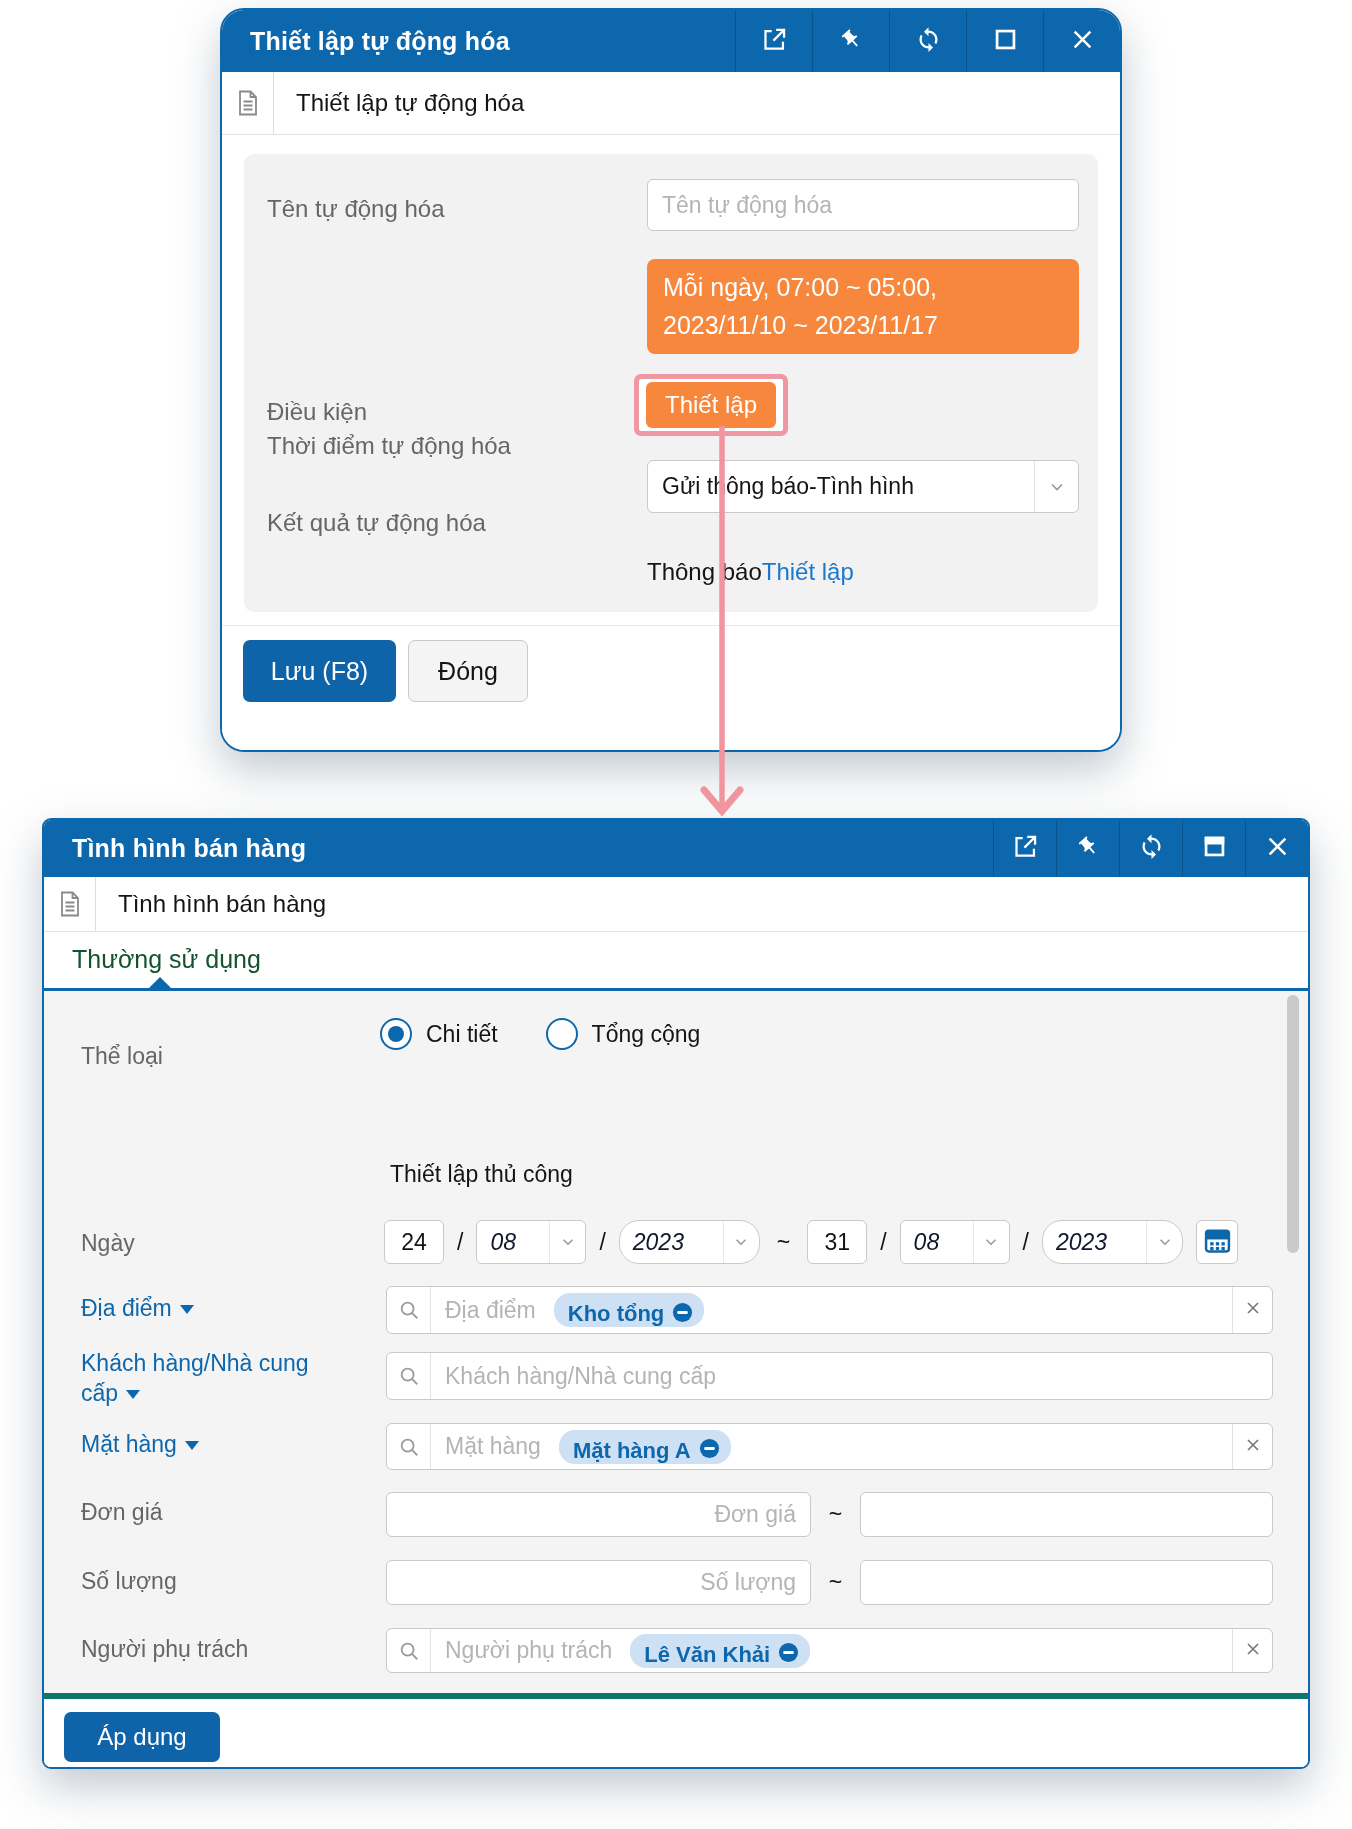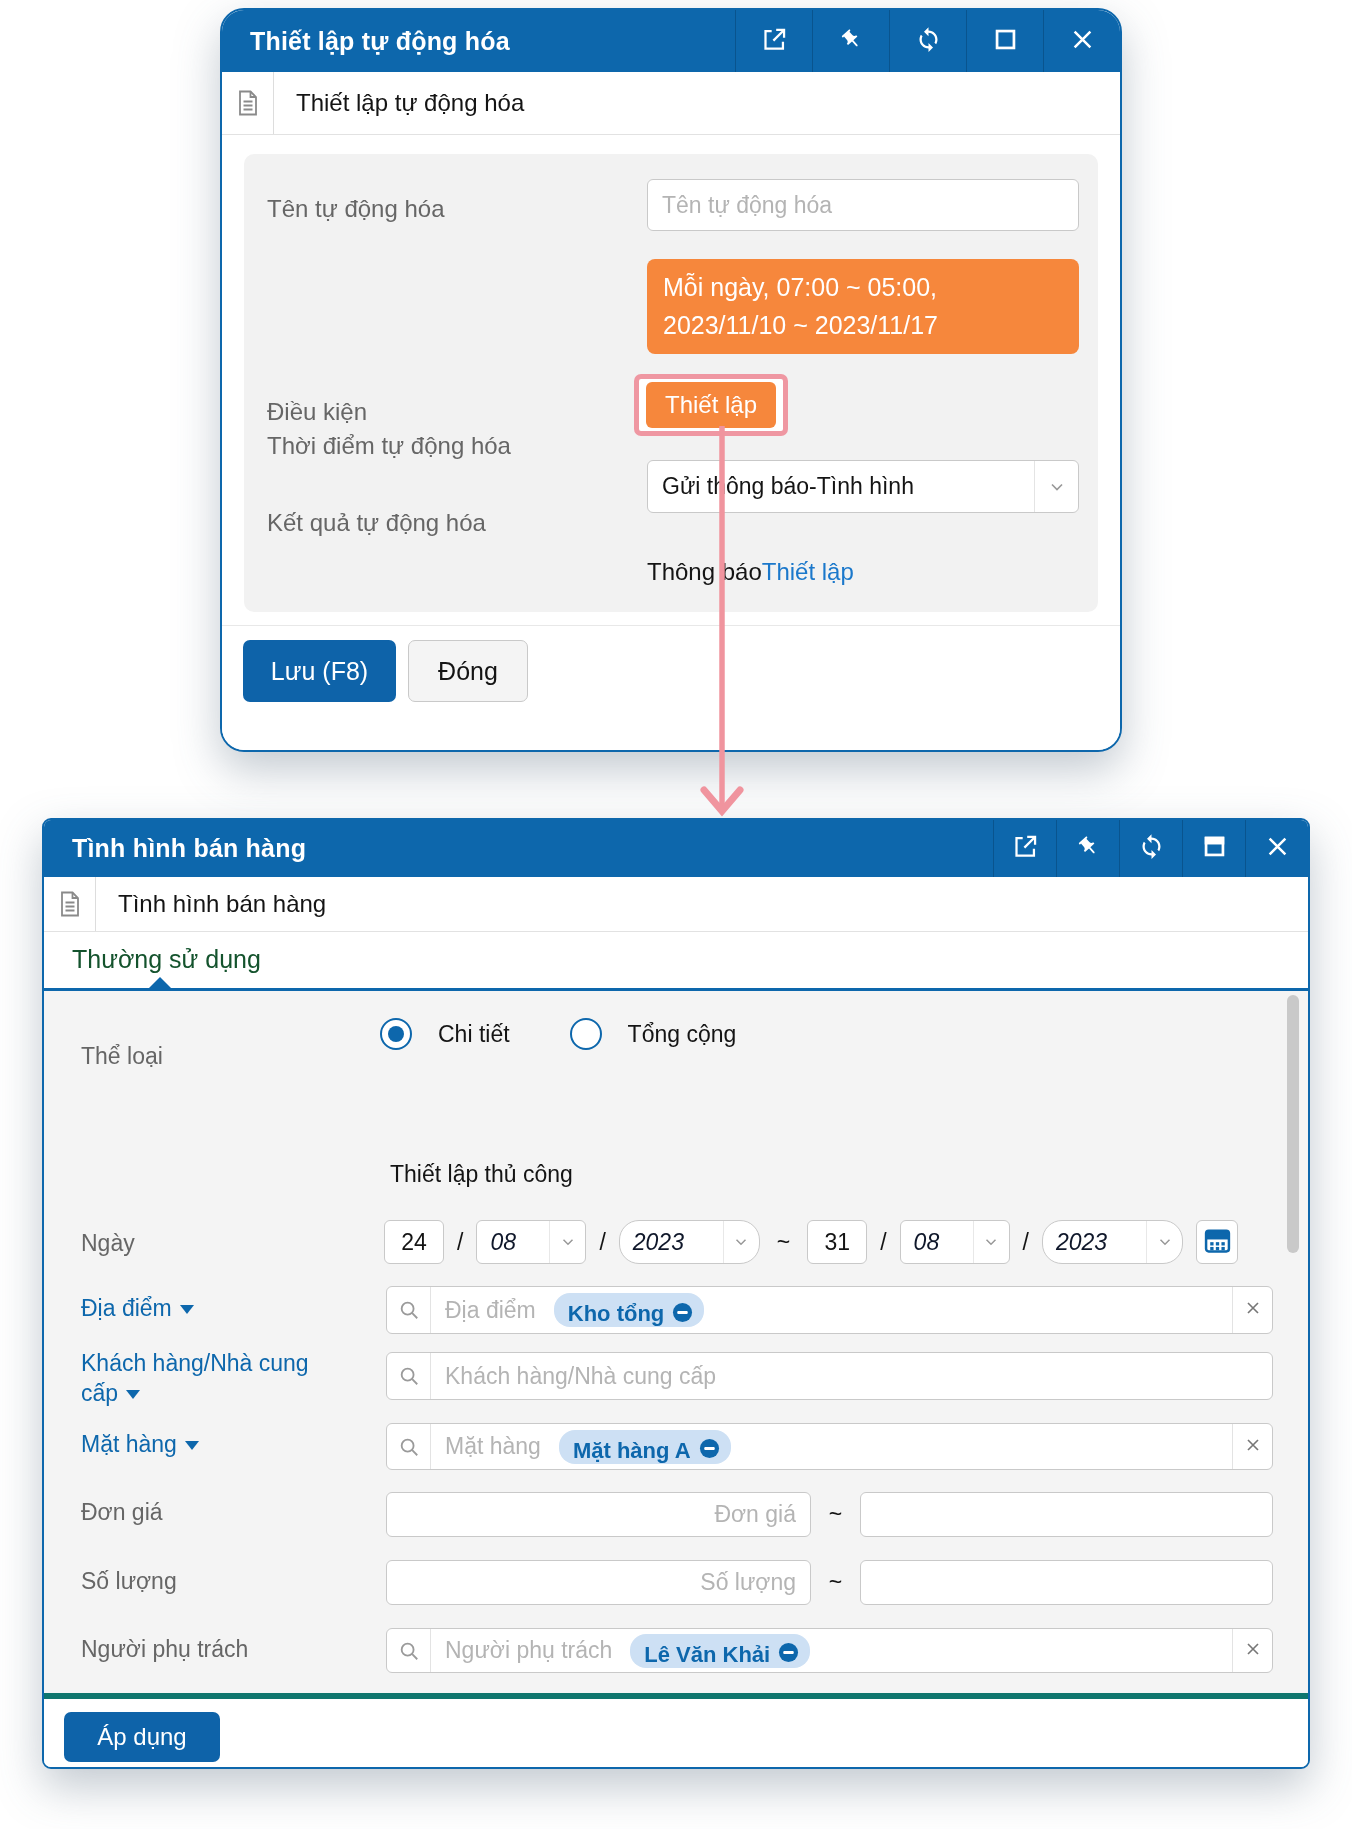--- a/index.html
+++ b/index.html
@@ -56,21 +56,21 @@
 
   
   .tabrow { position:relative; height:59px; background:#fff; flex:0 0 auto; }
   .tabitem { position:absolute; left:28px; top:13px; font-size:25px; color:#14532d; cursor:pointer; }
   .tabline { position:absolute; left:0; right:0; bottom:0; height:3px; background:#0d67ac; }
   .tabtri { position:absolute; left:105px; bottom:3px; width:0; height:0; border-left:11px solid transparent; border-right:11px solid transparent; border-bottom:11px solid #0d67ac; }
   .d2content { position:relative; flex:0 0 auto; height:702px; background:#f4f4f4; }
   .d2label { position:absolute; left:37px; font-size:23px; color:#666; }
   .bluelabel { position:absolute; left:37px; font-size:23px; color:#0d67ac; cursor:pointer; }
   .tri-down { display:inline-block; width:0; height:0; border-left:7px solid transparent; border-right:7px solid transparent; border-top:9px solid #0d67ac; margin-left:8px; vertical-align:middle; }
-  .radiorow { position:absolute; left:336px; top:27px; display:flex; align-items:center; gap:26px; }
+  .radiorow { position:absolute; left:336px; top:27px; display:flex; align-items:center; gap:14px; }
   .radio { width:32px; height:32px; border:2.5px solid #0d67ac; border-radius:50%; background:#fff; display:flex; align-items:center; justify-content:center; cursor:pointer; }
   .radio.sel::after { content:""; width:16px; height:16px; border-radius:50%; background:#0d67ac; }
   .radiolab { font-size:23px; color:#141414; margin-right:34px; }
   .searchrow { position:absolute; left:342px; width:887px; height:48px; background:#fff; border:1px solid #c9c9c9; border-radius:6px; display:flex; align-items:stretch; overflow:hidden; }
   .sr-icon { width:44px; border-right:1px solid #e3e3e3; display:flex; align-items:center; justify-content:center; flex:0 0 auto; }
   .sr-icon svg { width:22px; height:22px; }
   .sr-ph { align-self:center; padding-left:14px; font-size:23px; color:#b4b4b4; white-space:nowrap; }
   .tag { align-self:center; margin-left:18px; background:#cde0f4; border-radius:16px; height:34px; display:flex; align-items:center; padding:8px 11px 0 14px; gap:8px; cursor:pointer; }
   .tag .tagtxt { font-size:22px; font-weight:700; color:#0d67ac; white-space:nowrap; }
   .tag svg { width:21px; height:21px; }

